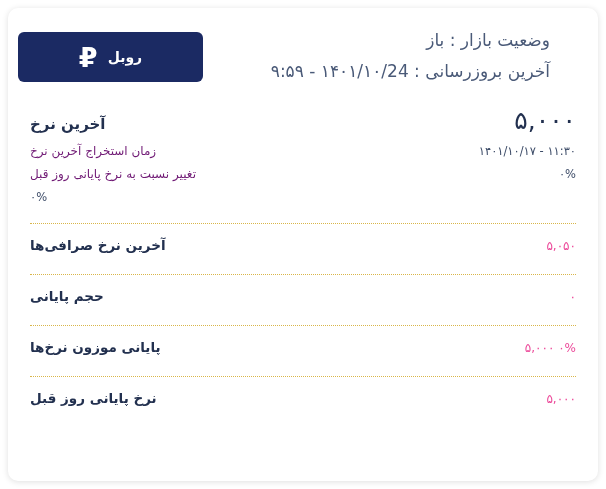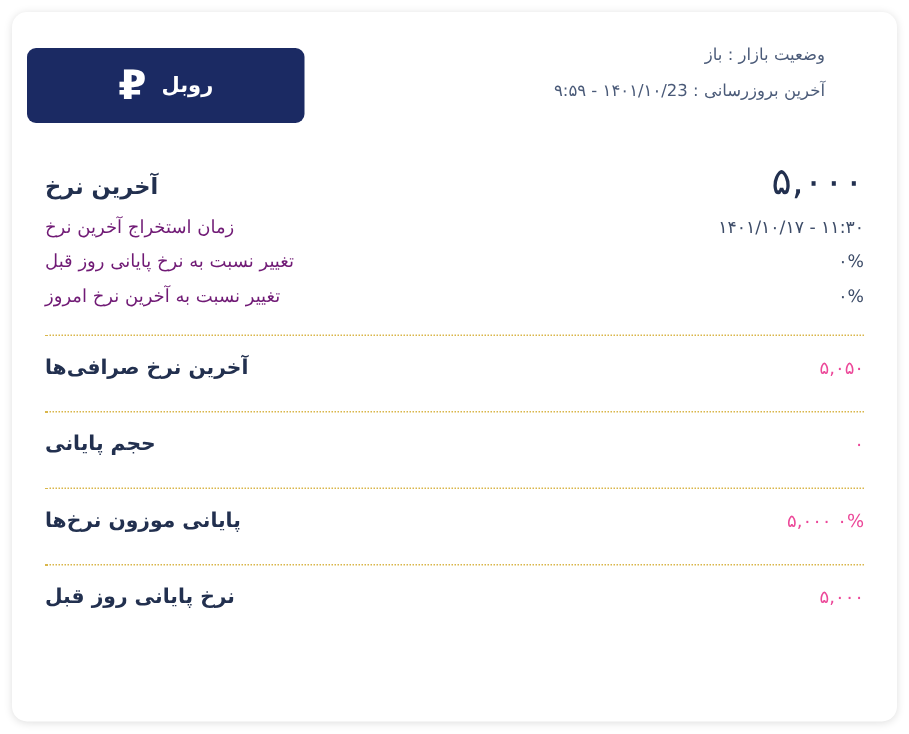--- a/index.html
+++ b/index.html
@@ -66,21 +66,21 @@
     position: absolute;
     top: 8px;
     right: 0;
     width: 380px;
     text-align: left;
     padding-left: 12px;
     box-sizing: border-box;
     direction: rtl;
   }
   .header-meta .meta-line {
-    font-size: 11px;
+    font-size: 17px;
     color: #4a5a78;
     margin-bottom: 11px;
     text-align: right;
     padding-right: 48px;
   }
 
   
   .rows {
     position: absolute;
     top: 92px;
@@ -158,21 +158,21 @@
 
   <div class="header">
 
     <div class="badge">
       <span class="badge-label">روبل</span>
       <span class="ruble-icon">₽</span>
     </div>
 
     <div class="header-meta">
       <div class="meta-line">وضعیت بازار : باز</div>
-      <div class="meta-line">آخرین بروزرسانی : ۱۴۰۱/۱۰/23 - ۹:۵۹</div>
+      <div class="meta-line">آخرین بروزرسانی : ۱۴۰۱/۱۰/24 - ۹:۵۹</div>
     </div>
 
   </div>
 
   <div class="rows">
 
     <div class="group">
       <div class="row primary">
         <span class="label">آخرین نرخ</span>
         <span class="value">۵,۰۰۰</span>
@@ -182,21 +182,20 @@
         <span class="label">زمان استخراج آخرین نرخ</span>
         <span class="value">۱۴۰۱/۱۰/۱۷ - ۱۱:۳۰</span>
       </div>
 
       <div class="sub-row">
         <span class="label">تغییر نسبت به نرخ پایانی روز قبل</span>
         <span class="value">۰%</span>
       </div>
 
       <div class="sub-row">
-        <span class="label">تغییر نسبت به آخرین نرخ امروز</span>
         <span class="value">۰%</span>
       </div>
     </div>
 
     <hr class="divider">
 
     <div class="block">
       <div class="row">
         <span class="label">آخرین نرخ صرافی‌ها</span>
         <span class="value">۵,۰۵۰</span>

